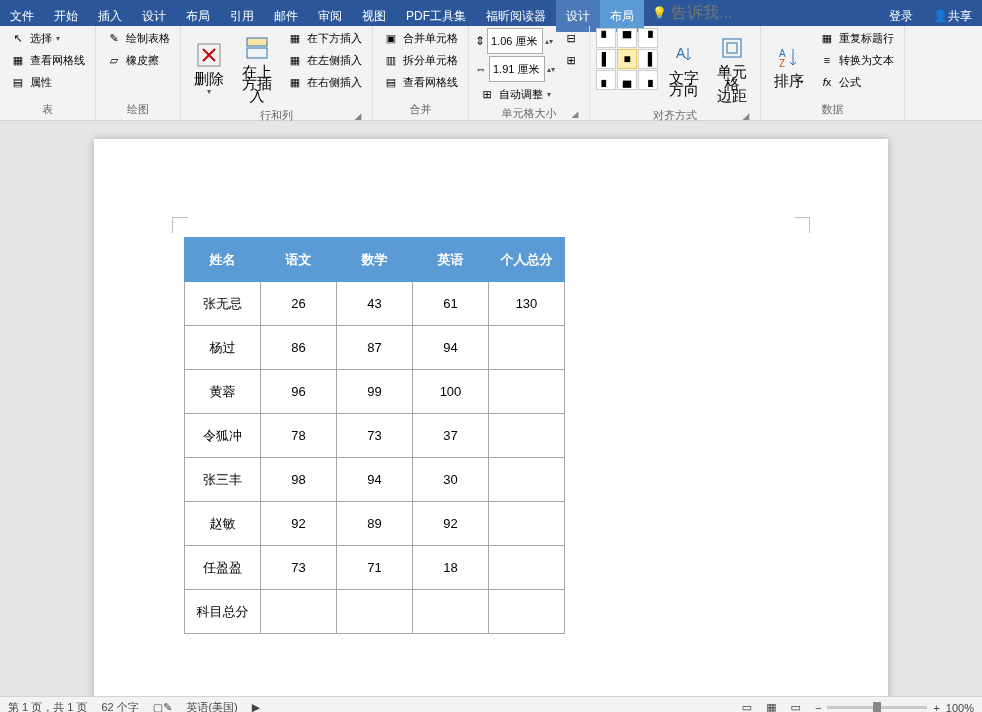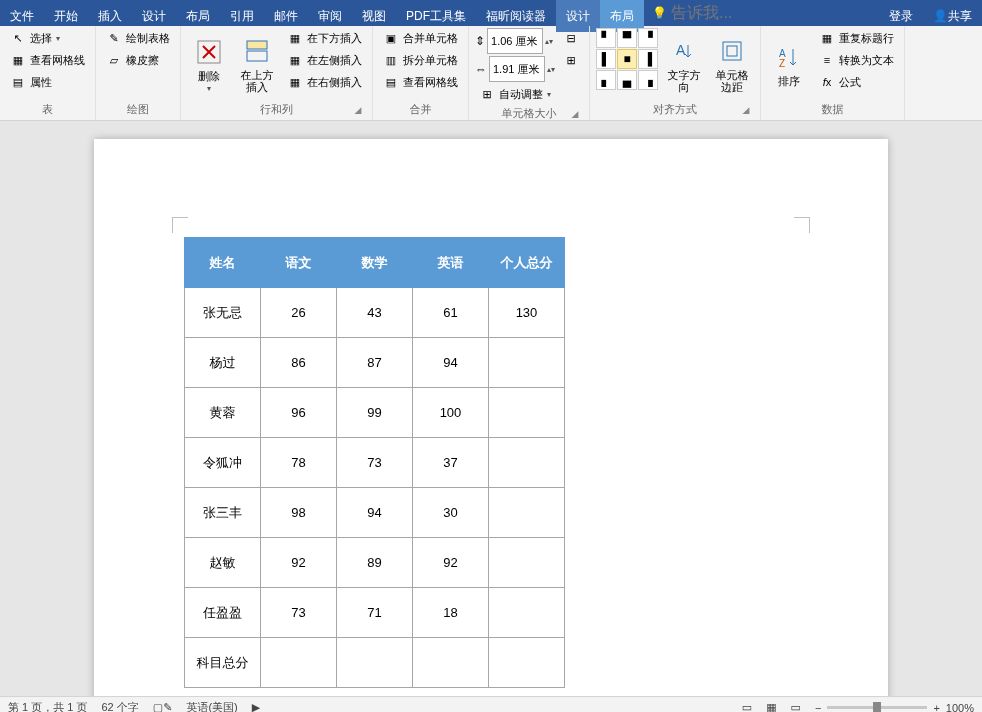--- a/index.html
+++ b/index.html
@@ -12,37 +12,37 @@
 .tellme{flex:1;display:flex;align-items:center;padding:0 8px;color:#cde;gap:4px}
 .tellme input{background:transparent;border:none;color:#c4b5fd;outline:none;font-size:16px;width:80px}
 .right-tabs{display:flex}
 .ribbon{display:flex;background:#f3f3f3;border-bottom:1px solid #d4d4d4;height:95px}
 .group{border-right:1px solid #e1e1e1;padding:2px 6px;display:flex;flex-direction:column;position:relative}
 .group-body{flex:1;display:flex;gap:4px}
 .group-label{text-align:center;color:#666;font-size:11px;padding:2px 0;height:18px;position:relative}
 .launcher{position:absolute;right:2px;bottom:2px;width:12px;height:12px;font-size:9px;color:#888;cursor:pointer;border:1px solid transparent}
 .vbtn{display:flex;flex-direction:column;align-items:center;justify-content:center;width:44px;padding:4px 2px;cursor:pointer;text-align:center;gap:2px}
 .vbtn .ic{width:32px;height:32px;display:flex;align-items:center;justify-content:center}
-.vbtn .lbl{font-size:11px;line-height:12px}
+.vbtn .lbl{font-size:15px;line-height:12px}
 .col{display:flex;flex-direction:column;gap:2px}
 .hbtn{display:flex;align-items:center;gap:4px;padding:2px 4px;cursor:pointer;font-size:11px;min-height:20px}
 .hbtn .ic{width:16px;height:16px;display:flex;align-items:center;justify-content:center;flex-shrink:0}
 .spin-row{display:flex;align-items:center;gap:2px}
 .spin-row input{width:56px;height:18px;border:1px solid #ababab;font-size:11px;padding:12px 3px;text-align:left}
 .dd{font-size:8px;color:#555}
 .align-grid{display:grid;grid-template-columns:repeat(3,20px);grid-template-rows:repeat(3,20px);gap:1px}
 .align-cell{border:1px solid #ccc;display:flex;align-items:center;justify-content:center;cursor:pointer;background:#fff}
 .align-cell.sel{background:#fdeeb3;border-color:#e6c858}
 .workspace{background:#e6e6e6;height:575px;overflow:auto;position:relative}
 .page{width:794px;min-height:540px;background:#fff;margin:18px auto;box-shadow:0 0 8px rgba(0,0,0,0.25);padding:90px 90px;position:relative}
 .crop{position:absolute;width:16px;height:16px;border:0 solid #bfbfbf}
 .crop.tl{top:78px;left:78px;border-top-width:1px;border-left-width:1px}
 .crop.tr{top:78px;right:78px;border-top-width:1px;border-right-width:1px}
 .doc-table{border-collapse:collapse;margin-top:8px}
-.doc-table th,.doc-table td{border:1px solid #a6a6a6;width:76px;height:50px;text-align:center;font-size:13px}
+.doc-table th,.doc-table td{border:1px solid #a6a6a6;width:76px;height:44px;text-align:center;font-size:13px}
 .doc-table th{background:#5b9bd5;color:#fff;font-weight:bold;border-color:#5b9bd5}
 .statusbar{display:flex;align-items:center;height:22px;background:#f3f3f3;border-top:1px solid #d4d4d4;font-size:11px;color:#444;padding:0 8px;gap:14px}
 .statusbar .spacer{flex:1}
 .zoom{display:flex;align-items:center;gap:6px}
 .slider{width:100px;height:3px;background:#c8c8c8;position:relative}
 .slider .thumb{position:absolute;width:8px;height:10px;background:#888;top:-4px;left:46px}
 svg{display:block}
 </style>
 </head>
 <body>

